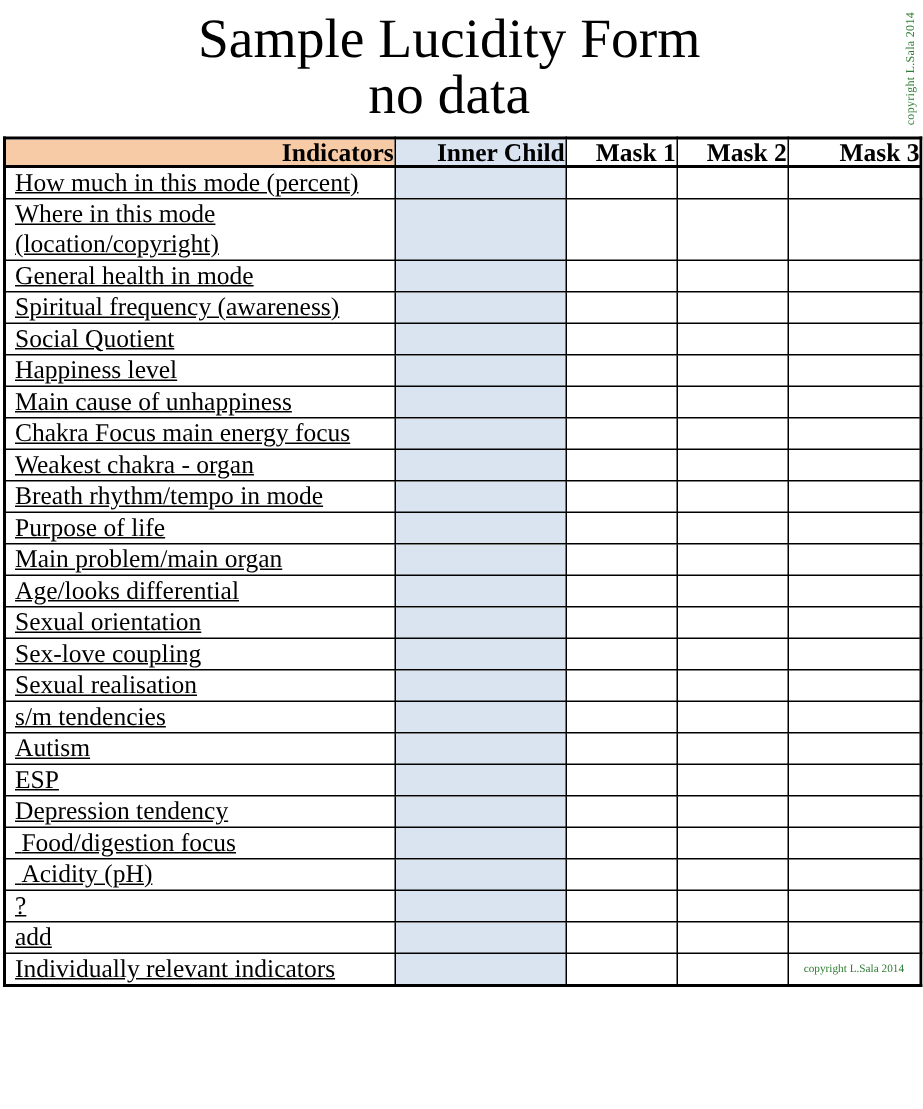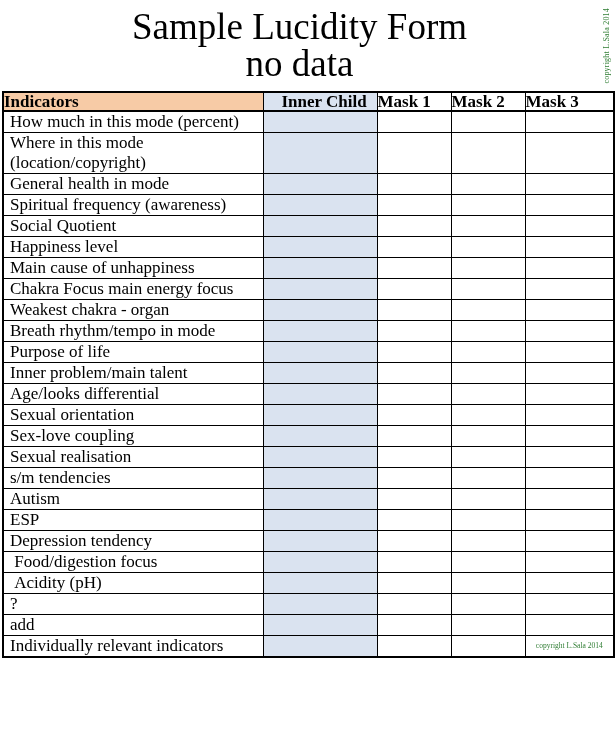--- a/index.html
+++ b/index.html
@@ -41,37 +41,38 @@
   .form-table th, .form-table td {
     border: 1px solid #000;
     overflow: hidden;
     vertical-align: middle;
   }
   .form-table thead th {
     font-weight: bold;
     font-size: 17px;
     height: 17px;
     line-height: 17px;
-    text-align: left;
+    text-align: right;
     padding: 0;
     border-bottom: 2px solid #000;
     background: #ffffff;
   }
   .form-table thead th.h-ind  { background: var(--peach, #F7CBA6); }
   .form-table thead th.h-inner{ background: var(--blue, #DAE3F0); padding-left: 18px; }
   .form-table tbody td {
     height: 20px;
     font-size: 17px;
     line-height: 20px;
     padding: 0;
   }
   .form-table tbody td.ind {
     padding-left: 6px;
     white-space: pre-wrap;
     background: #ffffff;
+    text-decoration: underline;
   }
   .form-table tbody td.inner { background: var(--blue, #DAE3F0); }
   .form-table tbody td.mask  { background: #ffffff; }
   .form-table tbody td.note {
     font-size: 7.5px;
     line-height: 20px;
     text-align: center;
     color: var(--green, #2F7D33);
   }
 </style>
@@ -176,21 +177,21 @@
           <td class="mask"></td>
         </tr>
         <tr>
           <td class="ind">Purpose of life</td>
           <td class="inner"></td>
           <td class="mask"></td>
           <td class="mask"></td>
           <td class="mask"></td>
         </tr>
         <tr>
-          <td class="ind">Inner problem/main talent</td>
+          <td class="ind">Main problem/main organ</td>
           <td class="inner"></td>
           <td class="mask"></td>
           <td class="mask"></td>
           <td class="mask"></td>
         </tr>
         <tr>
           <td class="ind">Age/looks differential</td>
           <td class="inner"></td>
           <td class="mask"></td>
           <td class="mask"></td>

